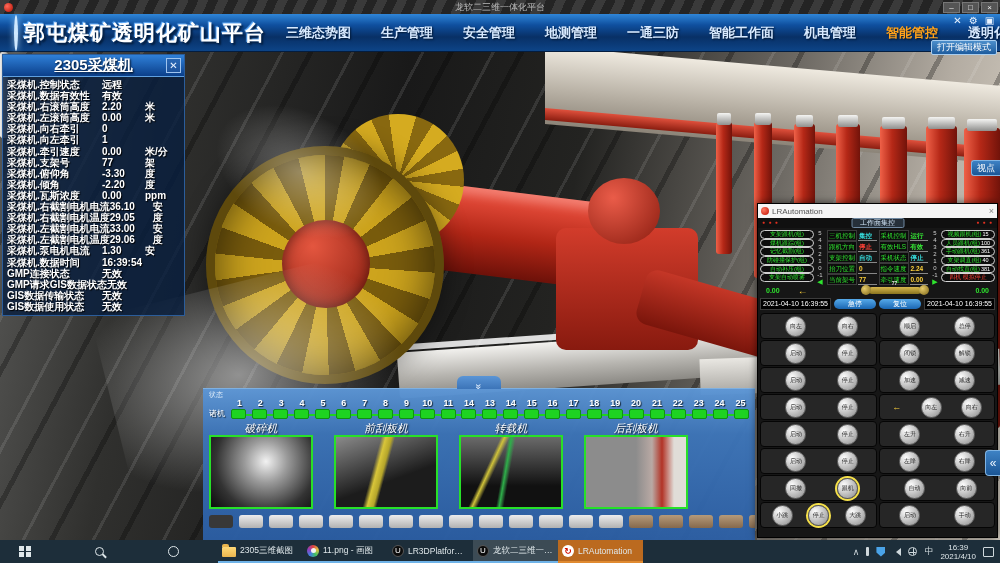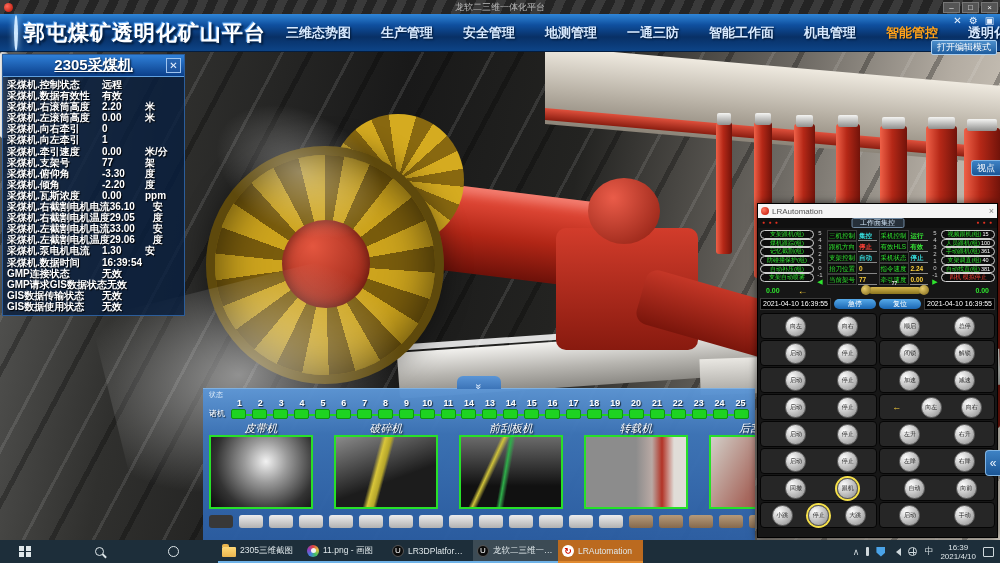--- a/index.html
+++ b/index.html
@@ -817,24 +817,20 @@
             <span class="sq"></span>
             <span class="sq"></span>
             <span class="sq"></span>
             <span class="sq"></span>
             <span class="sq"></span>
             <span class="sq"></span>
         </span>
       </div>
       <div class="cams">
 
-          <div class="cam">
-            <div class="camname">皮带机</div>
-            <div class="thumb"></div>
-          </div>
 
           <div class="cam">
             <div class="camname">破碎机</div>
             <div class="thumb"></div>
           </div>
 
           <div class="cam">
             <div class="camname">前刮板机</div>
             <div class="thumb"></div>
           </div>

